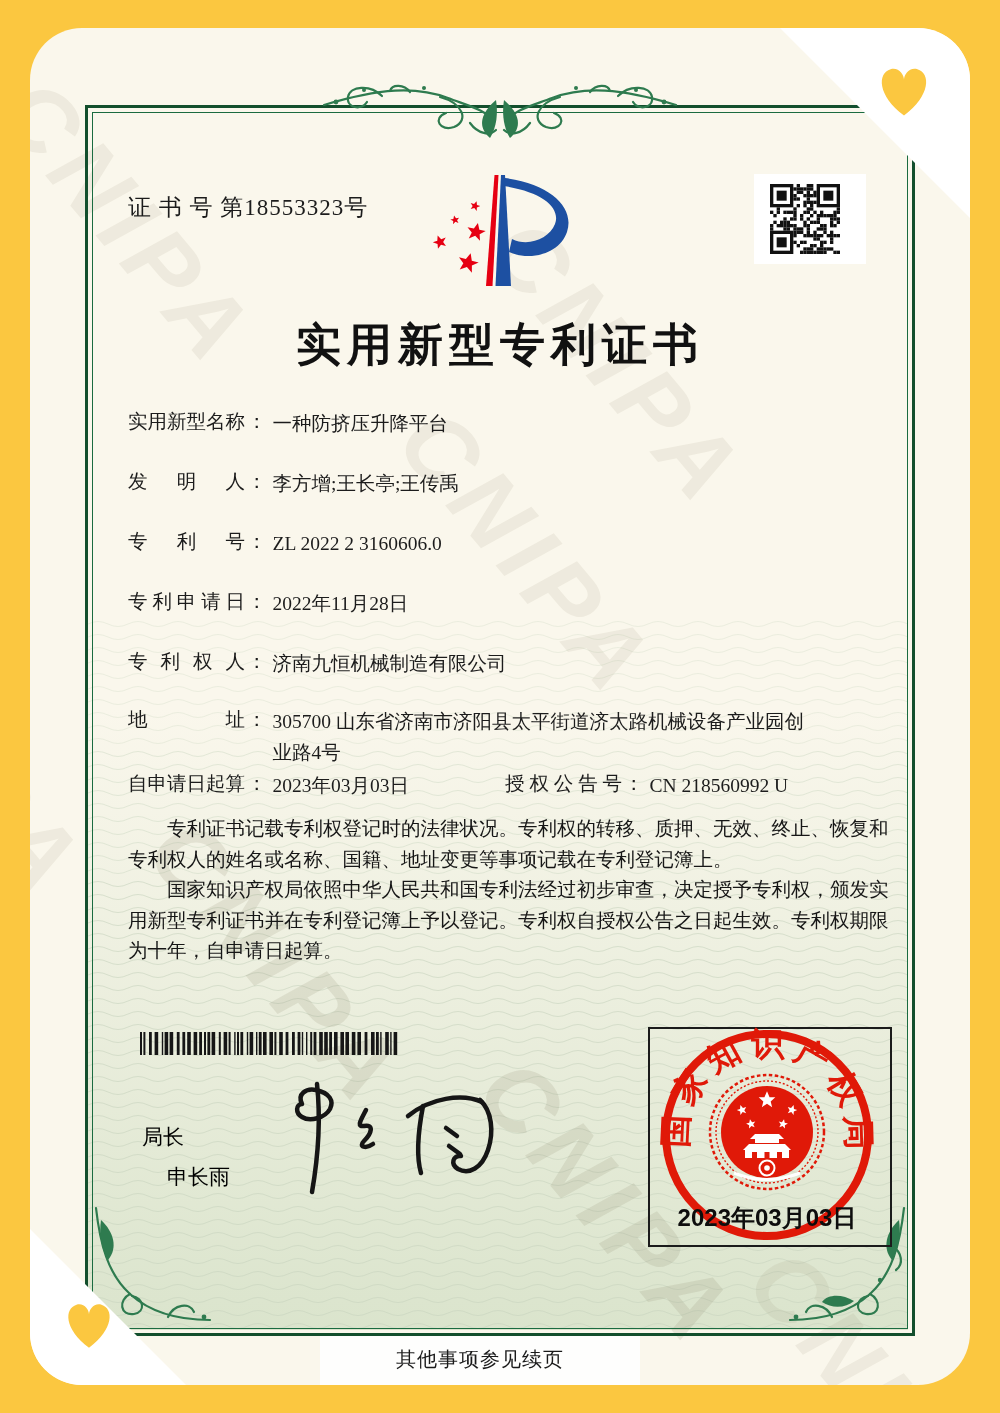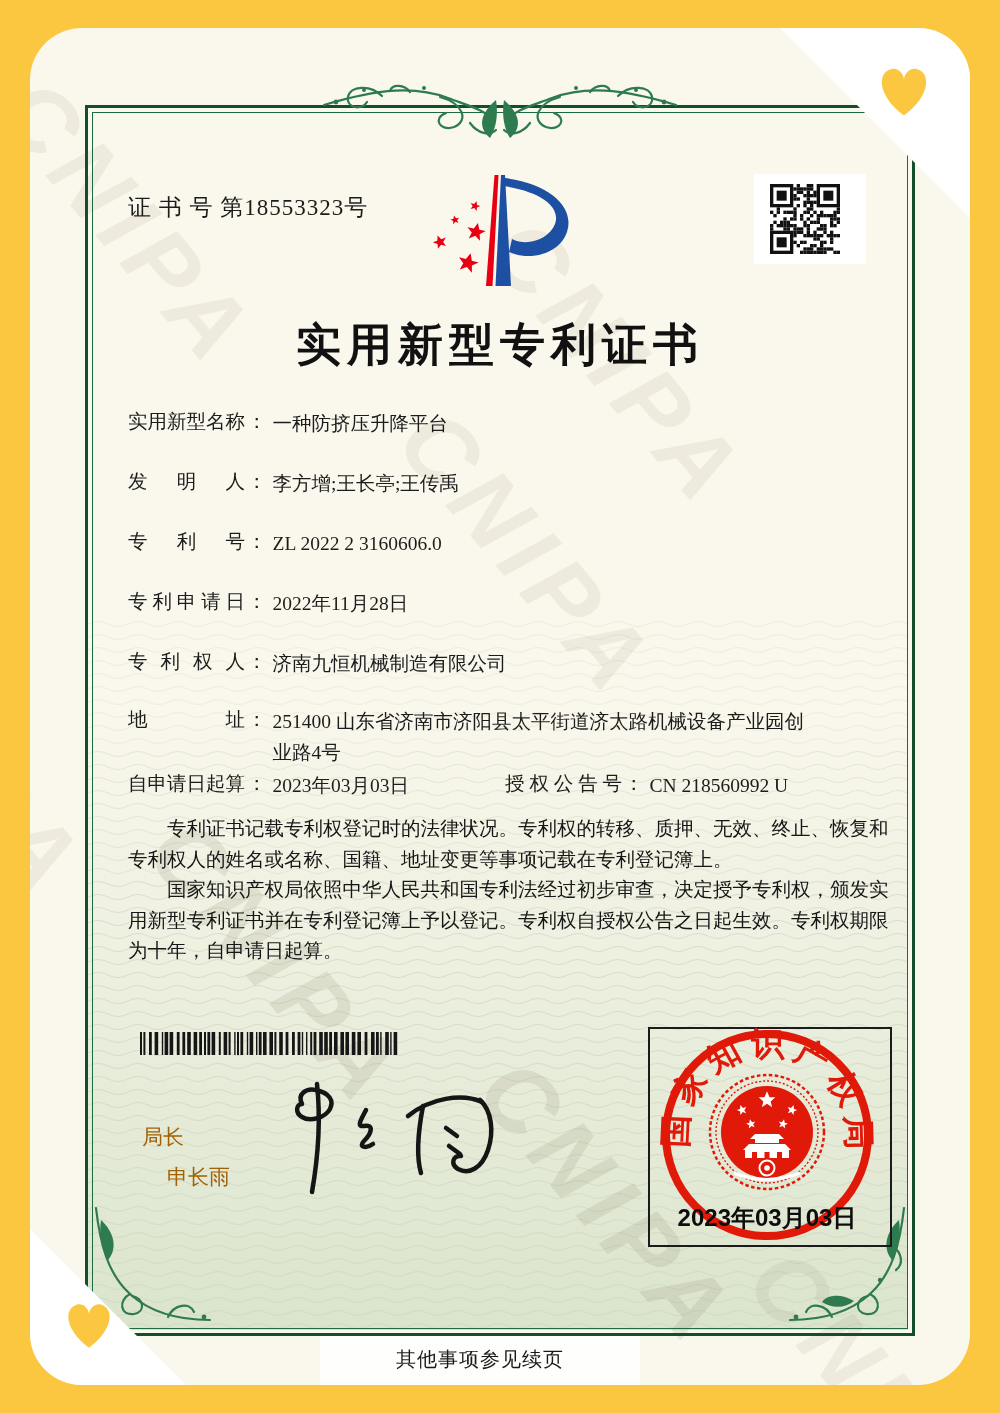--- a/index.html
+++ b/index.html
@@ -17,21 +17,21 @@
   .certno{position:absolute;left:98px;top:144px;font-size:23px;color:#1c1c1c;letter-spacing:1px;margin-top:20px;}
   .title{position:absolute;left:0;top:287px;width:940px;text-align:center;font-size:45px;font-weight:700;color:#111;letter-spacing:6px;}
   .fields{position:absolute;left:98px;top:0;width:800px;font-size:19.5px;color:#1c1c1c;}
   .frow{position:absolute;left:0;width:800px;}
   .flabel{display:inline-block;width:117px;text-align:justify;text-align-last:justify;vertical-align:top;}
   .fcolon{display:inline-block;margin:0 6px 0 2px;vertical-align:top;}
   .fvalue{display:inline-block;max-width:545px;vertical-align:top;line-height:31px;}
   .gpair2{position:absolute;left:377px;top:0;}
   .paras{position:absolute;left:98px;top:786px;width:762px;font-size:19.5px;line-height:30.5px;color:#161616;}
   .paras p{margin:0;text-indent:2em;font-family:"Liberation Serif","DejaVu Serif",serif;}
-  .signer{position:absolute;left:112px;font-family:"Liberation Sans","DejaVu Sans",sans-serif;font-size:21px;color:#a16207;}
+  .signer{position:absolute;left:112px;font-family:"Liberation Sans","DejaVu Sans",sans-serif;font-size:21px;color:#000000;}
   .pagenum{position:absolute;left:55px;top:1258px;width:790px;text-align:center;font-size:16px;color:#222;}
   .footnote{position:absolute;left:290px;top:1308px;width:320px;height:59px;background:#FEFEFD;text-align:center;line-height:46px;font-size:20px;letter-spacing:1px;color:#1a1a1a;}
   .sealframe{position:absolute;left:618px;top:999px;width:240px;height:216px;border:2px solid #1b1b1b;}
   .qrbox{position:absolute;left:724px;top:146px;width:112px;height:90px;background:#ffffff;}
   
   .cut-tr{position:absolute;right:0;top:0;width:190px;height:190px;background:#FFFFFF;clip-path:polygon(0 0,100% 0,100% 100%);}
   .cut-bl{position:absolute;left:0;bottom:0;width:156px;height:156px;background:#FFFFFF;clip-path:polygon(0 0,100% 100%,0 100%);}
 </style>
 </head>
 <body>
@@ -339,21 +339,21 @@
     <div class="frow" style="top:500px;">
       <span class="flabel">专利号</span><span class="fcolon">：</span><span class="fvalue">ZL 2022 2 3160606.0</span>
     </div>
     <div class="frow" style="top:560px;">
       <span class="flabel">专利申请日</span><span class="fcolon">：</span><span class="fvalue">2022年11月28日</span>
     </div>
     <div class="frow" style="top:620px;">
       <span class="flabel">专利权人</span><span class="fcolon">：</span><span class="fvalue">济南九恒机械制造有限公司</span>
     </div>
     <div class="frow" style="top:678px;">
-      <span class="flabel">地址</span><span class="fcolon">：</span><span class="fvalue">251400 山东省济南市济阳县太平街道济太路机械设备产业园创业路4号</span>
+      <span class="flabel">地址</span><span class="fcolon">：</span><span class="fvalue">305700 山东省济南市济阳县太平街道济太路机械设备产业园创业路4号</span>
     </div>
     <div class="frow" style="top:742px;">
       <span class="flabel">自申请日起算</span><span class="fcolon">：</span><span class="fvalue">2023年03月03日</span>
       <span class="gpair2">
         <span class="flabel">授权公告号</span><span class="fcolon">：</span><span class="fvalue">CN 218560992 U</span>
       </span>
     </div>
   </div>
 
   <div class="paras">

